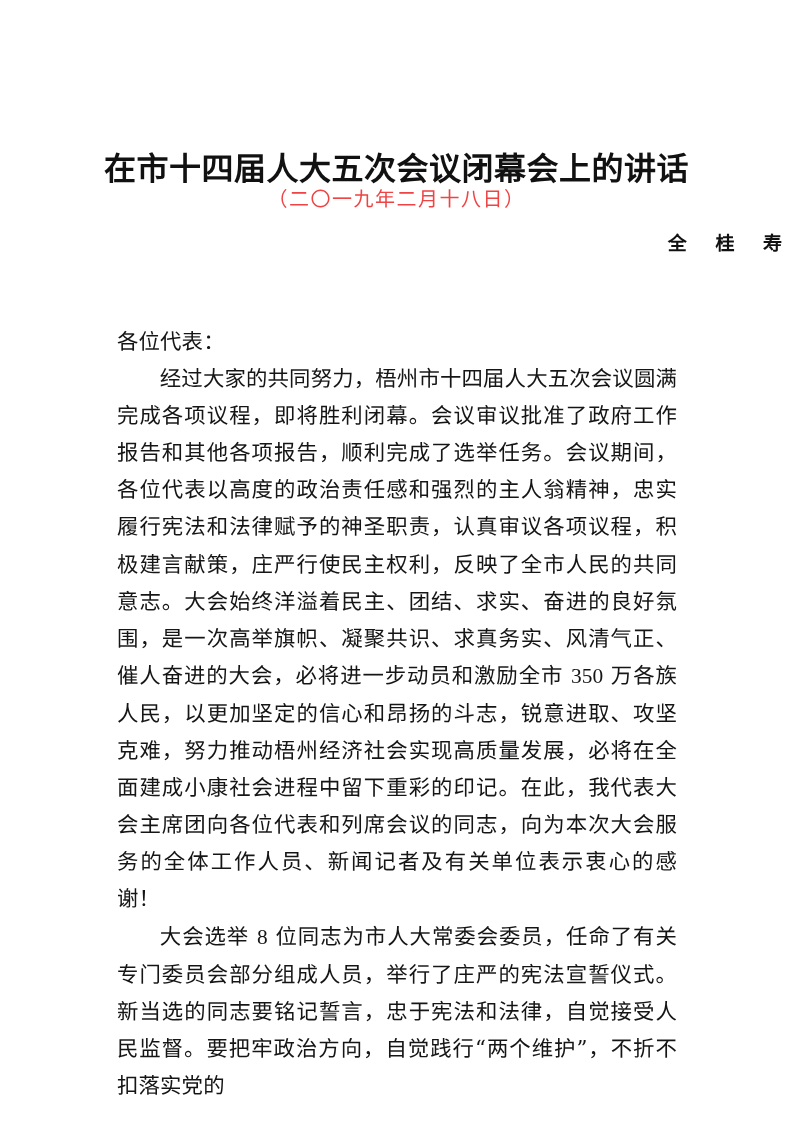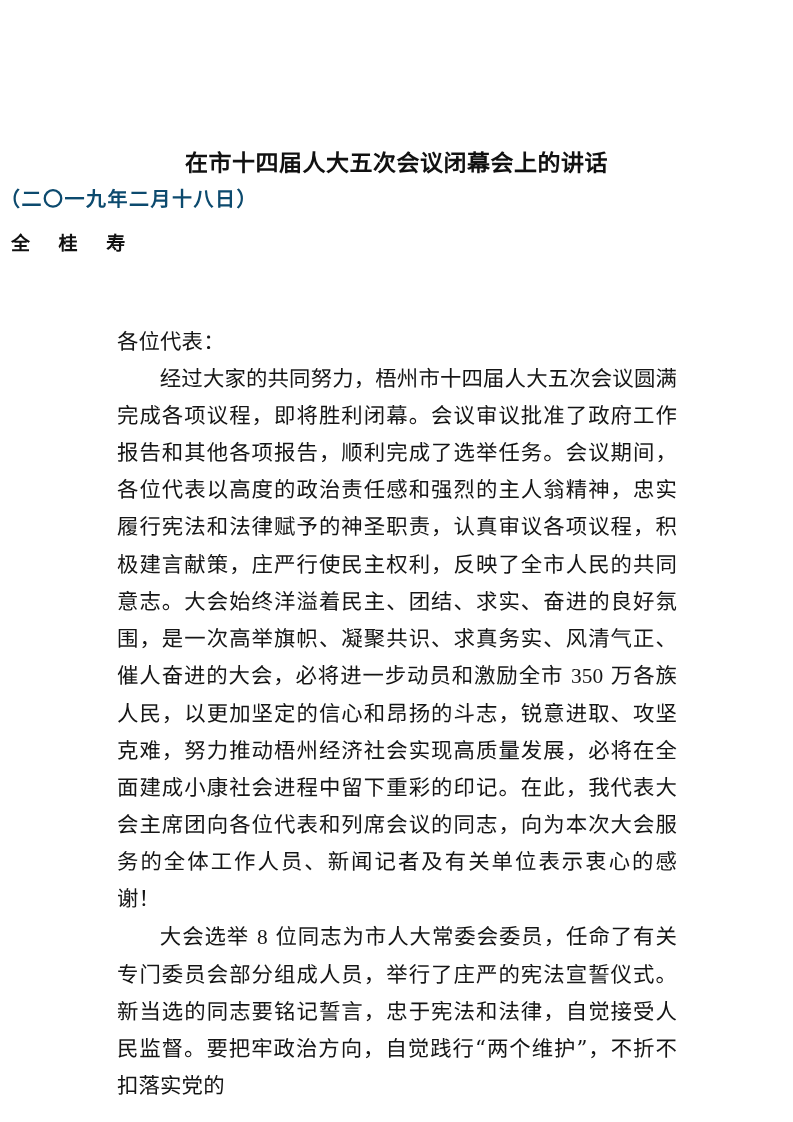--- a/index.html
+++ b/index.html
@@ -20,48 +20,49 @@
   }
 
   
   .doc-title {
     position: absolute;
     top: 126px;
     left: 0;
     width: 793px;
     text-align: center;
     font-family: "DejaVu Serif", "Liberation Serif", serif;
-    font-size: 23px;
+    font-size: 32px;
     line-height: 44px;
     font-weight: 700;
     color: #111111;
     letter-spacing: 0.5px;
     white-space: nowrap;
   }
 
   .doc-subtitle {
     position: absolute;
     top: 184px;
     left: 0;
     width: 793px;
+    text-align: center;
     font-family: "DejaVu Serif", "Liberation Serif", serif;
     font-size: 20px;
     line-height: 30px;
-    font-weight: 700;
-    color: #0c4a6e;
+    font-weight: 400;
+    color: #ef4444;
     letter-spacing: 1.5px;
     white-space: nowrap;
   }
 
   .doc-author {
     position: absolute;
     top: 228px;
     left: 0;
     width: 793px;
-    text-align: left;
+    text-align: right;
     font-family: "DejaVu Serif", "Liberation Serif", serif;
     font-size: 19px;
     line-height: 30px;
     font-weight: 700;
     color: #111111;
     letter-spacing: 11px;
     text-indent: 11px;
     white-space: nowrap;
   }
 

